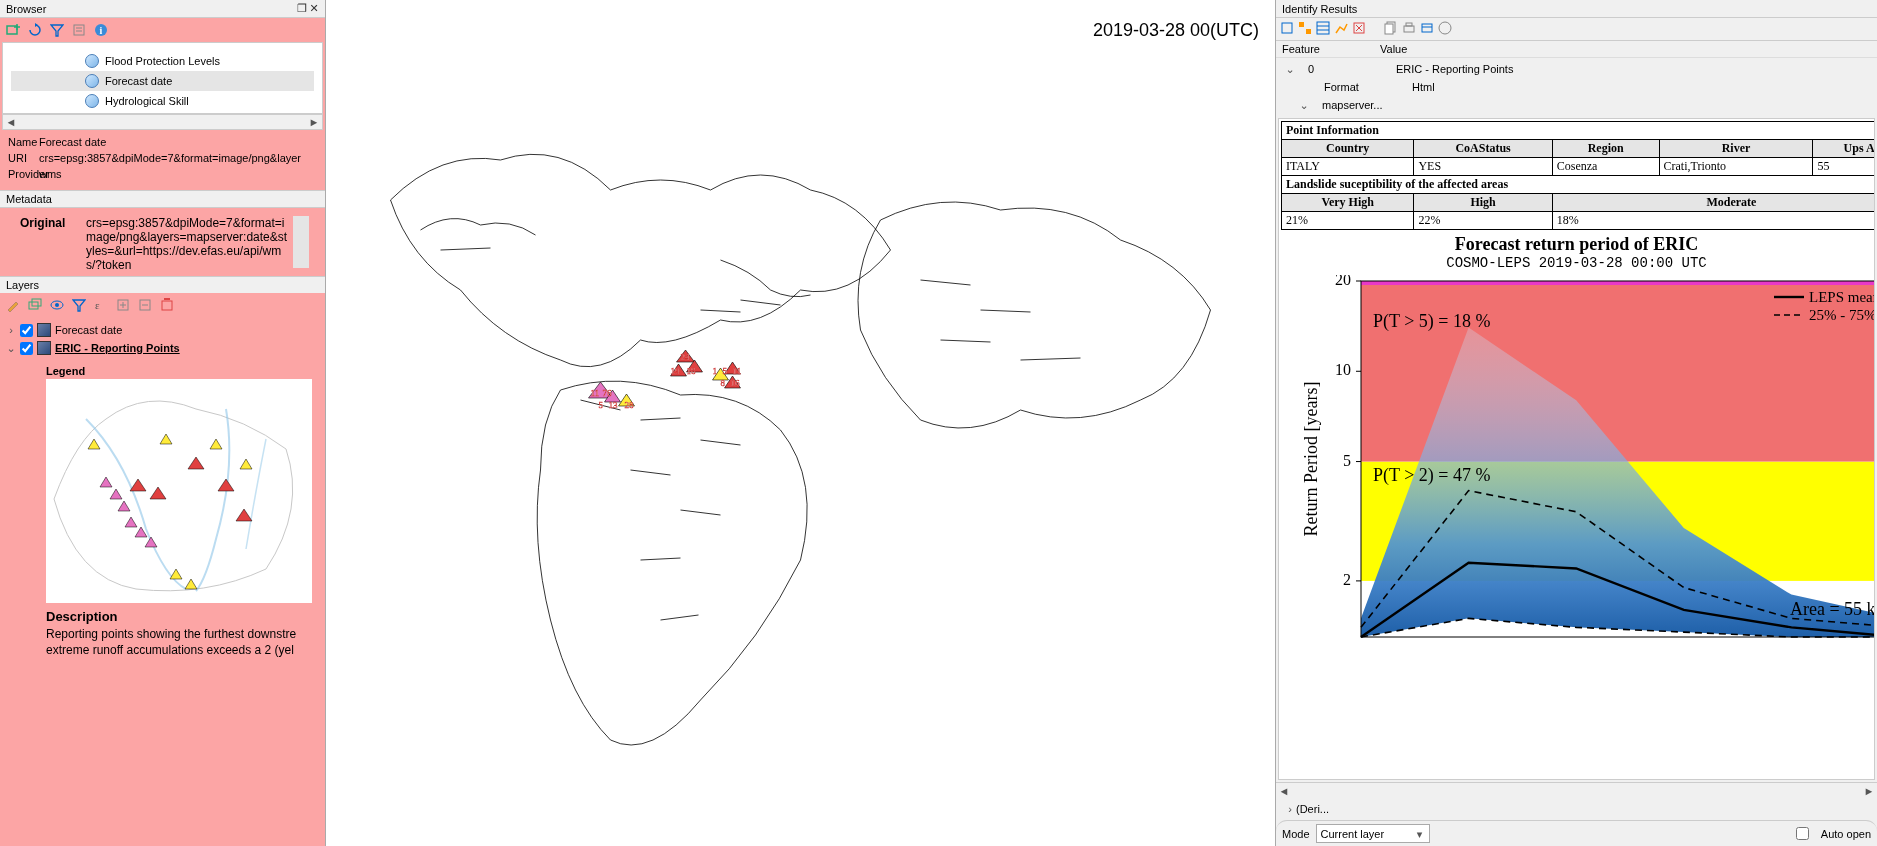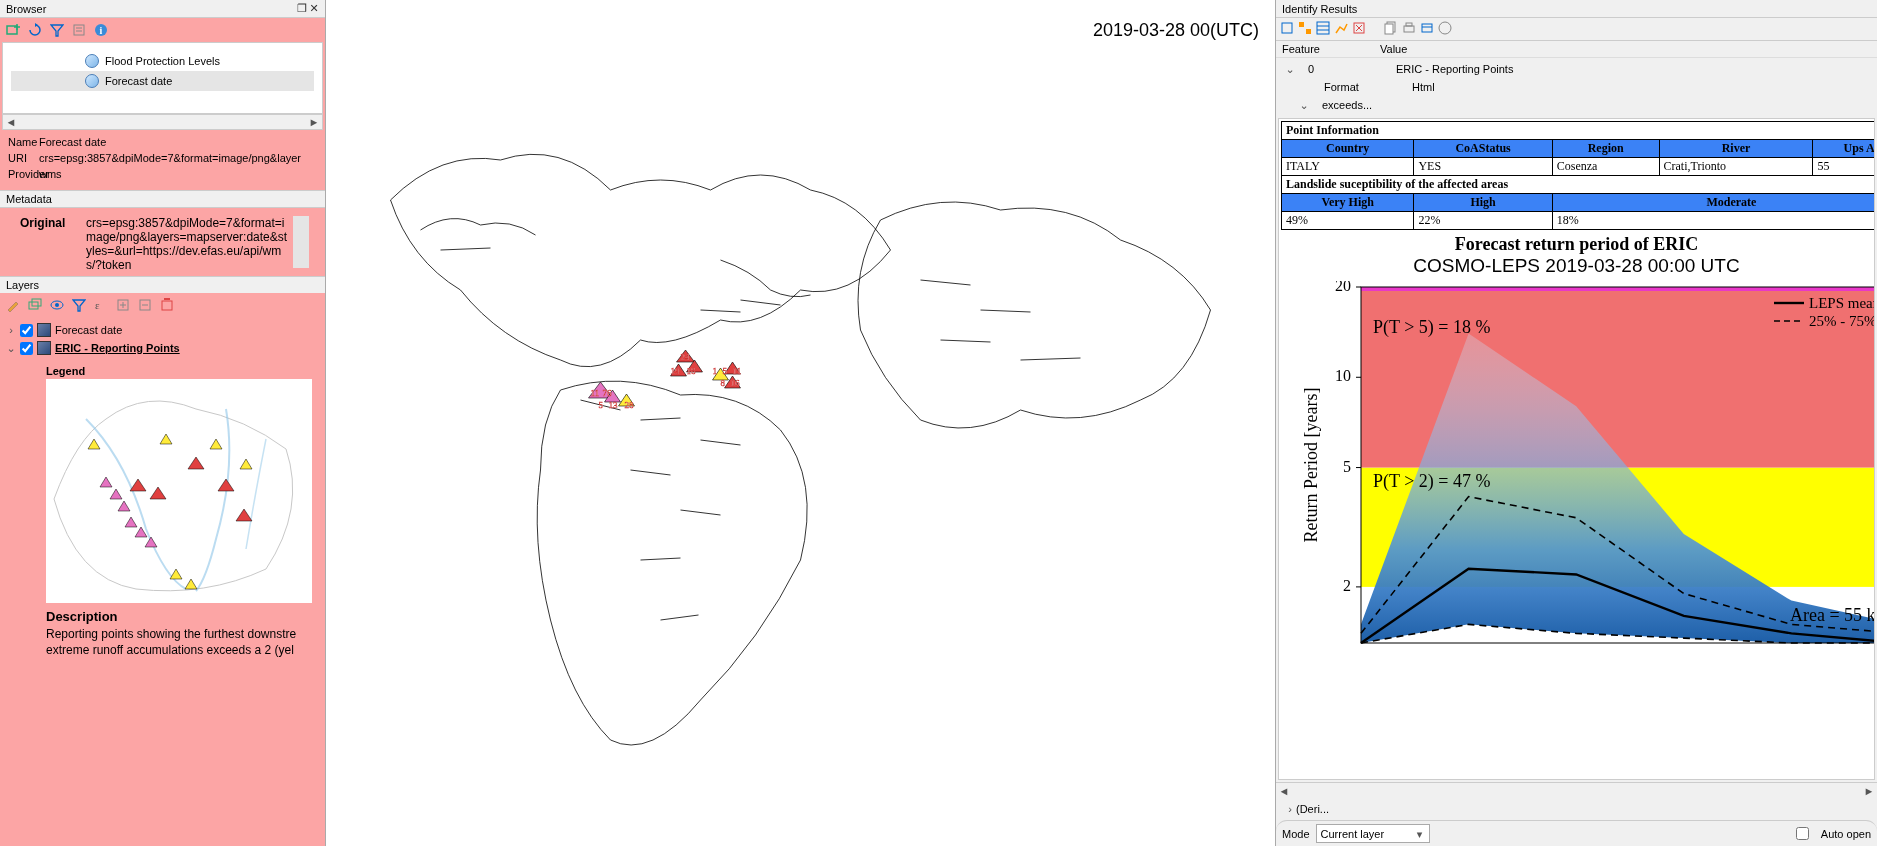--- a/index.html
+++ b/index.html
@@ -58,26 +58,26 @@
   .ir-tree { padding:2px 0 2px 8px; }
   .ir-row { display:flex; align-items:center; height:18px; }
   .ir-row .k { width:100px; padding-left:12px; }
   .ir-row .v { flex:1; }
   .ir-row .exp { width:12px; text-align:center; color:#555; }
 
   .ir-content { flex:1; overflow:auto; background:#fff; border:1px solid #ccc; margin:2px; position:relative; }
   .pt-table { border-collapse:collapse; width:630px; margin:2px; }
   .pt-table td, .pt-table th { border:1px solid #000; padding:1px 4px; font-size:12px; font-family: 'Times New Roman', serif; text-align:center; }
   .pt-table th { font-weight:bold; }
-  .pt-table .hdr-row th { background:#3b82f6; }
+  .pt-table .hdr-row th { background:#e5e5e5; }
   .pt-title { font-weight:bold; text-align:left !important; }
 
   .chart-wrap { margin-top:4px; padding:0 10px 10px 10px; text-align:center; }
   .chart-title { font-family:'Times New Roman',serif; font-weight:bold; font-size:18px; }
-  .chart-sub { font-family:Liberation Sans, sans-serif; font-size:19px; margin-bottom:4px; }
+  .chart-sub { font-family:Liberation Mono, monospace; font-size:14px; margin-bottom:4px; }
   .ir-hsb { height:16px; background:#f0f0f0; border-top:1px solid #ccc; display:flex; align-items:center; }
   .ir-hsb .arr { width:16px; text-align:center; color:#555; }
 
   .ir-bottom { display:flex; align-items:center; gap:6px; padding:3px 6px; border-top:1px solid #ccc;border-radius:11px; }
   .combo { border:1px solid #aaa; background:#fff; padding:1px 18px 1px 4px; position:relative; min-width:114px; height:19px; display:flex; align-items:center; }
   .combo .dd { position:absolute; right:2px; top:2px; width:14px; height:14px; display:flex; align-items:center; justify-content:center; color:#555; }
   .chk { display:flex; align-items:center; gap:12px; margin-left:auto; }
 
   svg text { font-family:'Times New Roman',serif; }
 </style>
@@ -129,20 +129,24 @@
         </span>
     </div>
     <div class="browser-list">
       <div class="bitem">
           <span class="globe"></span>
           <span>Flood Protection Levels</span>
         </div>
       <div class="bitem sel">
           <span class="globe"></span>
           <span>Forecast date</span>
+        </div>
+      <div class="bitem">
+          <span class="globe"></span>
+          <span>Hydrological Skill</span>
         </div>
     </div>
     <div class="hscroll">
         <span class="arr">◄</span>
         <span class="arr">►</span>
       </div>
 
     <div class="props">
       <div class="prow">
           <span class="plabel">Name</span>
@@ -360,21 +364,21 @@
           <span class="exp">⌄</span>
           <span class="k">0</span>
           <span class="v">ERIC - Reporting Points</span>
         </div>
       <div class="ir-row" style="padding-left:28px">
           <span class="k">Format</span>
           <span class="v">Html</span>
         </div>
       <div class="ir-row" style="padding-left:14px">
           <span class="exp">⌄</span>
-          <span class="k" style="width:auto">exceeds...</span>
+          <span class="k" style="width:auto">mapserver...</span>
         </div>
     </div>
 
     <div class="ir-content">
       <table class="pt-table">
         <tbody>
             <tr>
               <th colspan="5" class="pt-title">Point Information</th>
             </tr>
         <tr class="hdr-row">
@@ -393,21 +397,21 @@
         </tr>
         <tr>
               <th colspan="5" class="pt-title">Landslide suceptibility of the affected areas</th>
             </tr>
         <tr class="hdr-row">
           <th>Very High</th>
           <th>High</th>
           <th colspan="3">Moderate</th>
         </tr>
         <tr>
-          <td style="text-align:left">49%</td>
+          <td style="text-align:left">21%</td>
           <td style="text-align:left">22%</td>
           <td colspan="3" style="text-align:left">18%</td>
         </tr>
       </tbody>
         </table>
 
       <div class="chart-wrap">
         <div class="chart-title">Forecast return period of ERIC</div>
         <div class="chart-sub">COSMO-LEPS 2019-03-28 00:00 UTC</div>
         <svg id="chart-svg" width="620" height="370">

